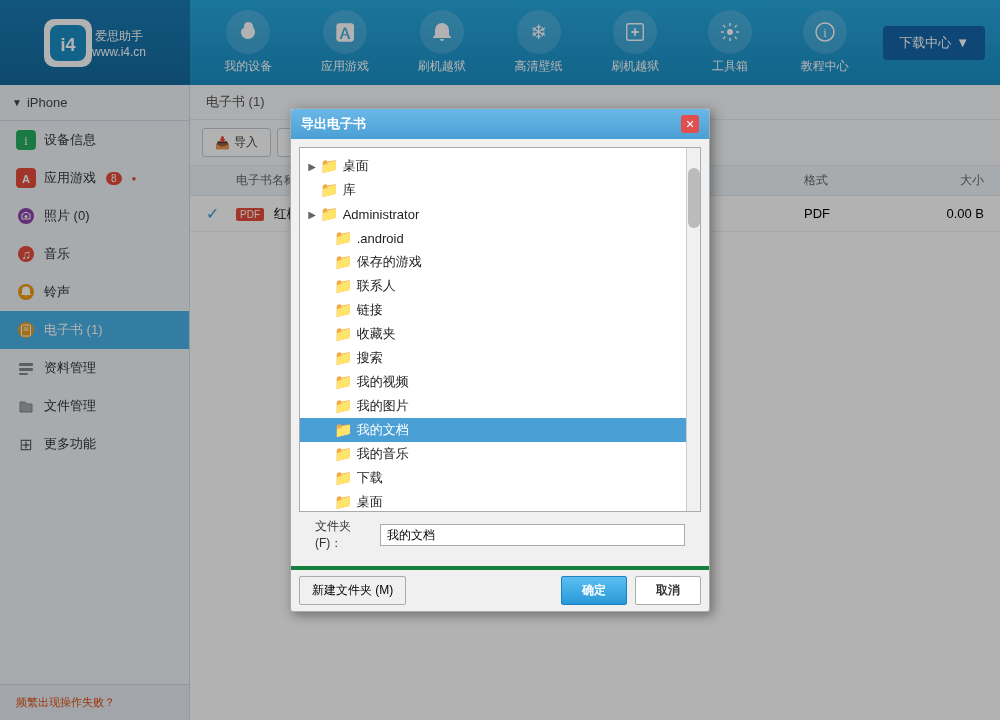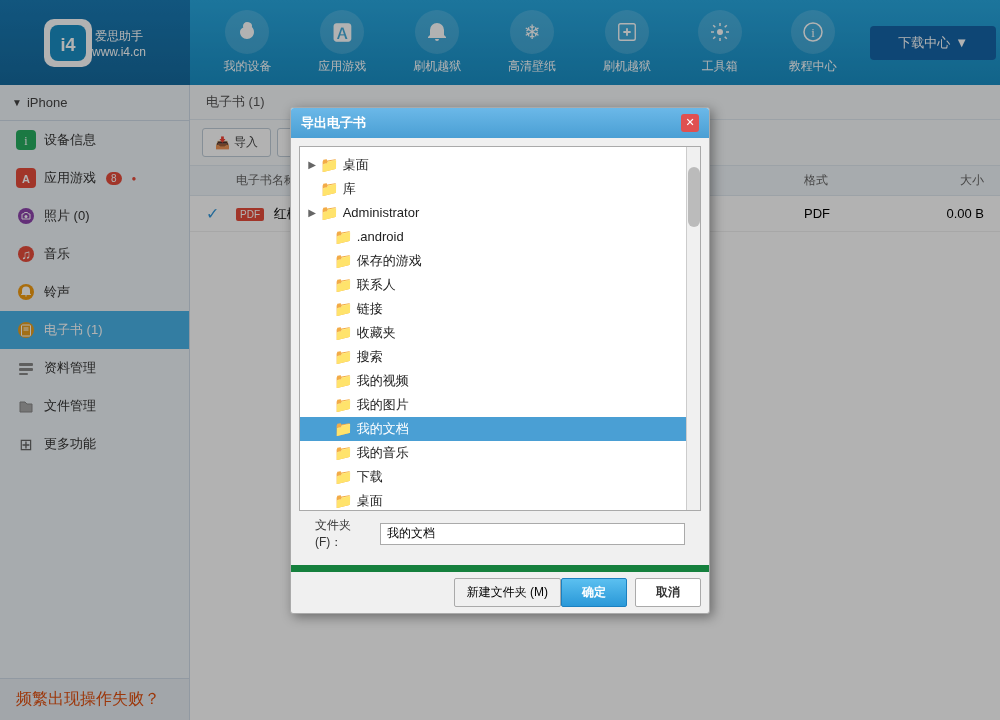--- a/index.html
+++ b/index.html
@@ -32,21 +32,21 @@
     .nav-item {
       display: flex; flex-direction: column; align-items: center; cursor: pointer; color: #fff;
     }
     .nav-icon {
       width: 44px; height: 44px; background: rgba(255,255,255,0.15); border-radius: 50%;
       display: flex; align-items: center; justify-content: center; font-size: 20px; margin-bottom: 4px;
     }
     .nav-label { font-size: 12px; color: #fff; }
     .download-btn {
       background: #1565a8; color: #fff; border: none; border-radius: 4px;
-      padding: 8px 28px; cursor: pointer; font-size: 13px; margin-right: 4px;
+      padding: 8px 16px; cursor: pointer; font-size: 13px; margin-right: 15px;
       display: flex; align-items: center; gap: 5px;
     }
 
     
     .main { display: flex; width: 100%; height: 635px; }
 
     
     .sidebar {
       width: 190px; background: #f0f5f9; border-right: 1px solid #d0dce8;
       display: flex; flex-direction: column; flex-shrink: 0;
@@ -64,21 +64,21 @@
       width: 20px; height: 20px; border-radius: 4px;
       display: flex; align-items: center; justify-content: center; font-size: 14px; flex-shrink: 0;
     }
     .sidebar-item .badge {
       background: #e74c3c; color: #fff; border-radius: 8px;
       font-size: 10px; padding: 1px 5px; margin-left: 2px;
     }
     .sidebar-help {
       margin-top: auto; padding: 10px 16px;
       background: #e8eef4; border-top: 1px solid #d0dce8;
-      font-size: 16px; color: #e05010; cursor: pointer;
+      font-size: 11px; color: #e05010; cursor: pointer;
     }
 
     
     .content { flex: 1; background: #fff; display: flex; flex-direction: column; }
     .content-header {
       padding: 8px 16px; background: #f7f9fb;
       border-bottom: 1px solid #e0e8f0; font-size: 13px; color: #555;
     }
     .toolbar {
       display: flex; align-items: center; gap: 6px;
@@ -153,22 +153,22 @@
 
     .path-row {
       display: flex; align-items: center; margin: 6px 16px; font-size: 12px;
     }
     .path-label { width: 65px; color: #333; }
     .path-input {
       flex: 1; border: 1px solid #aaa; padding: 3px 6px; font-size: 12px;
       background: #fff;
     }
     .modal-footer {
-      display: flex; align-items: center; justify-content: flex-end;
-      padding: 6px 8px; border-top: 7px solid #15803d;
+      display: flex; align-items: center; justify-content: space-between;
+      padding: 6px 8px; border-top: 4px solid #15803d;
     }
     .new-folder-btn {
       border: 1px solid #aaa; background: #f0f0f0; padding: 5px 12px;
       cursor: pointer; font-size: 12px; border-radius: 2px;
     }
     .modal-btn-group { display: flex; gap: 8px; }
     .confirm-btn {
       background: #fff; border: 1px solid #aaa; padding: 5px 20px;
       cursor: pointer; font-size: 12px; border-radius: 2px; color: #333; font-weight: bold;
     }

